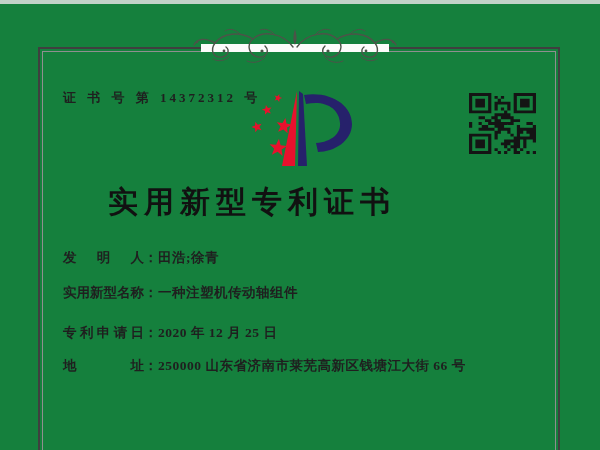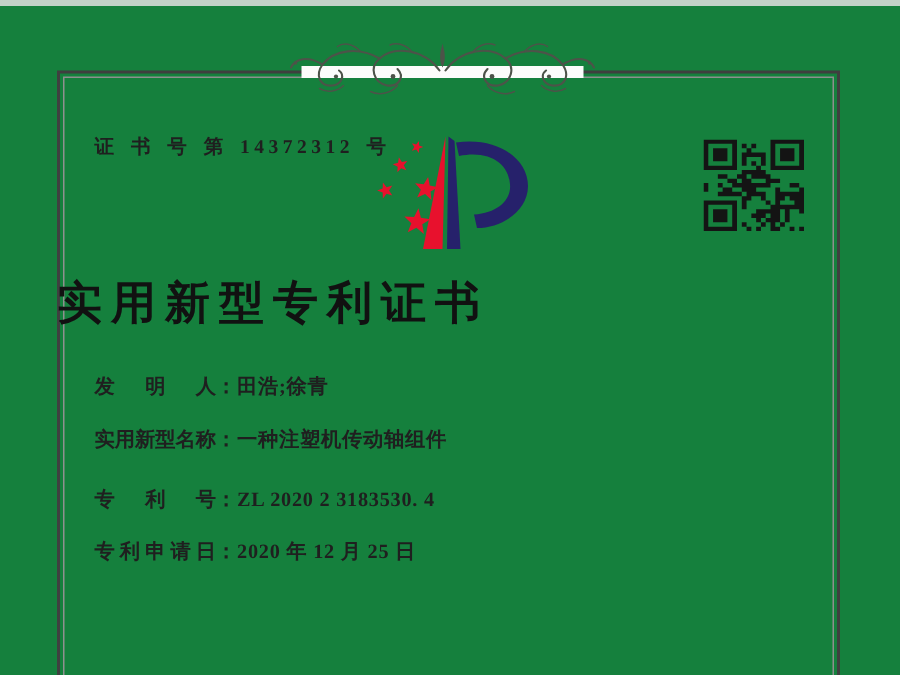--- a/index.html
+++ b/index.html
@@ -7,21 +7,21 @@
   .stage{position:relative;width:600px;height:450px;background:#15803d;overflow:hidden;
          font-family:"Liberation Serif","DejaVu Serif",serif;color:#1f1f1f;}
   .scan-band{position:absolute;left:0;top:0;width:600px;height:4px;background:#e0e0e0;opacity:.85;}
   
   .frame{position:absolute;left:38px;top:47px;width:518px;height:430px;border:2px solid #3f3f3f;}
   .frame-inner{position:absolute;left:2px;top:2px;right:2px;bottom:-2px;border:1px solid #8f8f8f;}
   .ornament{position:absolute;left:193px;top:26px;width:204px;height:46px;}
   .cert-no{position:absolute;left:63px;top:89px;font-size:13px;letter-spacing:3px;word-spacing:2px;font-weight:600;}
   .logo{position:absolute;left:232px;top:86px;width:128px;height:86px;}
   .qr{position:absolute;left:469px;top:93px;width:67px;height:61px;}
-  .title{position:absolute;left:38px;top:182px;width:428px;text-align:left;
+  .title{position:absolute;left:38px;top:182px;width:428px;text-align:center;
          font-size:30px;font-weight:bold;letter-spacing:6px;color:#111;}
   .fields{position:absolute;left:63px;top:250px;width:490px;font-size:13.5px;font-weight:600;}
   .frow{line-height:16px;margin-bottom:19px;white-space:nowrap;}
   .frow.gap-lg{margin-bottom:24px;}
   .frow.gap-sm{margin-bottom:17px;}
   .flabel{display:inline-block;width:81px;text-align:justify;text-align-last:justify;
           text-justify:inter-character;vertical-align:bottom;}
   .fcolon{display:inline-block;width:14px;}
   .fvalue{letter-spacing:.5px;}
 </style>
@@ -81,21 +81,21 @@
 
   <div class="title">实用新型专利证书</div>
 
   <div class="fields">
     <div class="frow">
       <span class="flabel">发明人</span><span class="fcolon">：</span><span class="fvalue">田浩;徐青</span>
     </div>
     <div class="frow gap-lg">
       <span class="flabel">实用新型名称</span><span class="fcolon">：</span><span class="fvalue">一种注塑机传动轴组件</span>
     </div>
-    <div class="frow">
-      <span class="flabel">专利号</span><span class="fcolon">：</span><span class="fvalue">ZL 2020 2 3183530. 4</span>
-    </div>
     <div class="frow gap-sm">
       <span class="flabel">专利申请日</span><span class="fcolon">：</span><span class="fvalue">2020 年 12 月 25 日</span>
+    </div>
+    <div class="frow">
+      <span class="flabel">地址</span><span class="fcolon">：</span><span class="fvalue">250000 山东省济南市莱芜高新区钱塘江大街 66 号</span>
     </div>
   </div>
 
 </div>
 
 </body></html>

